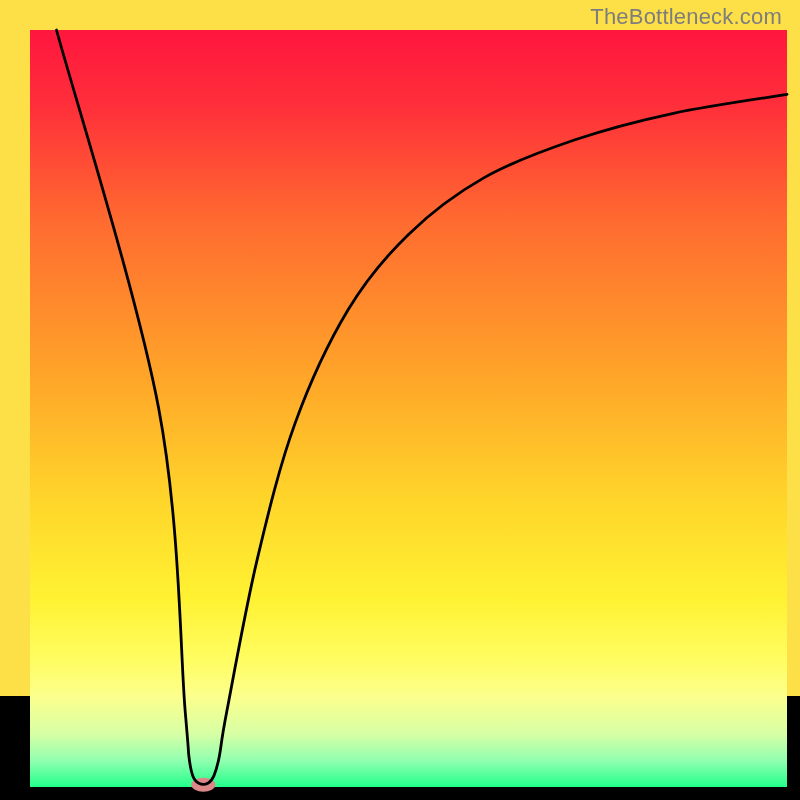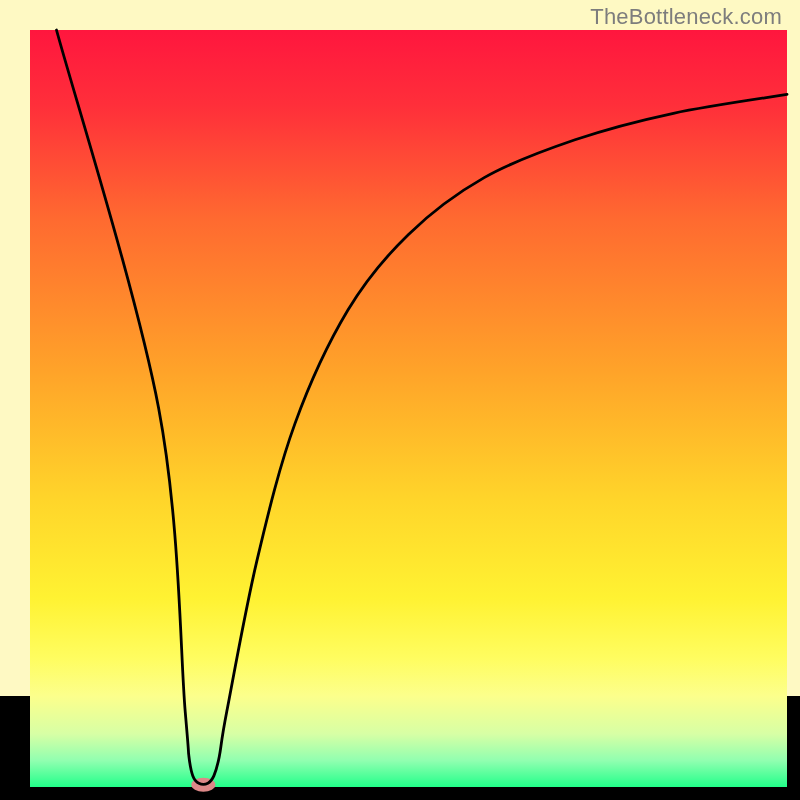--- a/index.html
+++ b/index.html
@@ -8,21 +8,21 @@
     width: 800px;
     height: 800px;
     background: #000;
     overflow: hidden;
     font-family: Arial, Helvetica, sans-serif;
   }
   .frame {
     position: relative;
     width: 800px;
     height: 696px;
-    background: #fef9c3;
+    background: #fde047;
   }
   .watermark {
     position: absolute;
     top: 4px;
     right: 18px;
     color: #7d7d7d;
     font-size: 22px;
     font-weight: 500;
     letter-spacing: 0.2px;
     z-index: 10;

